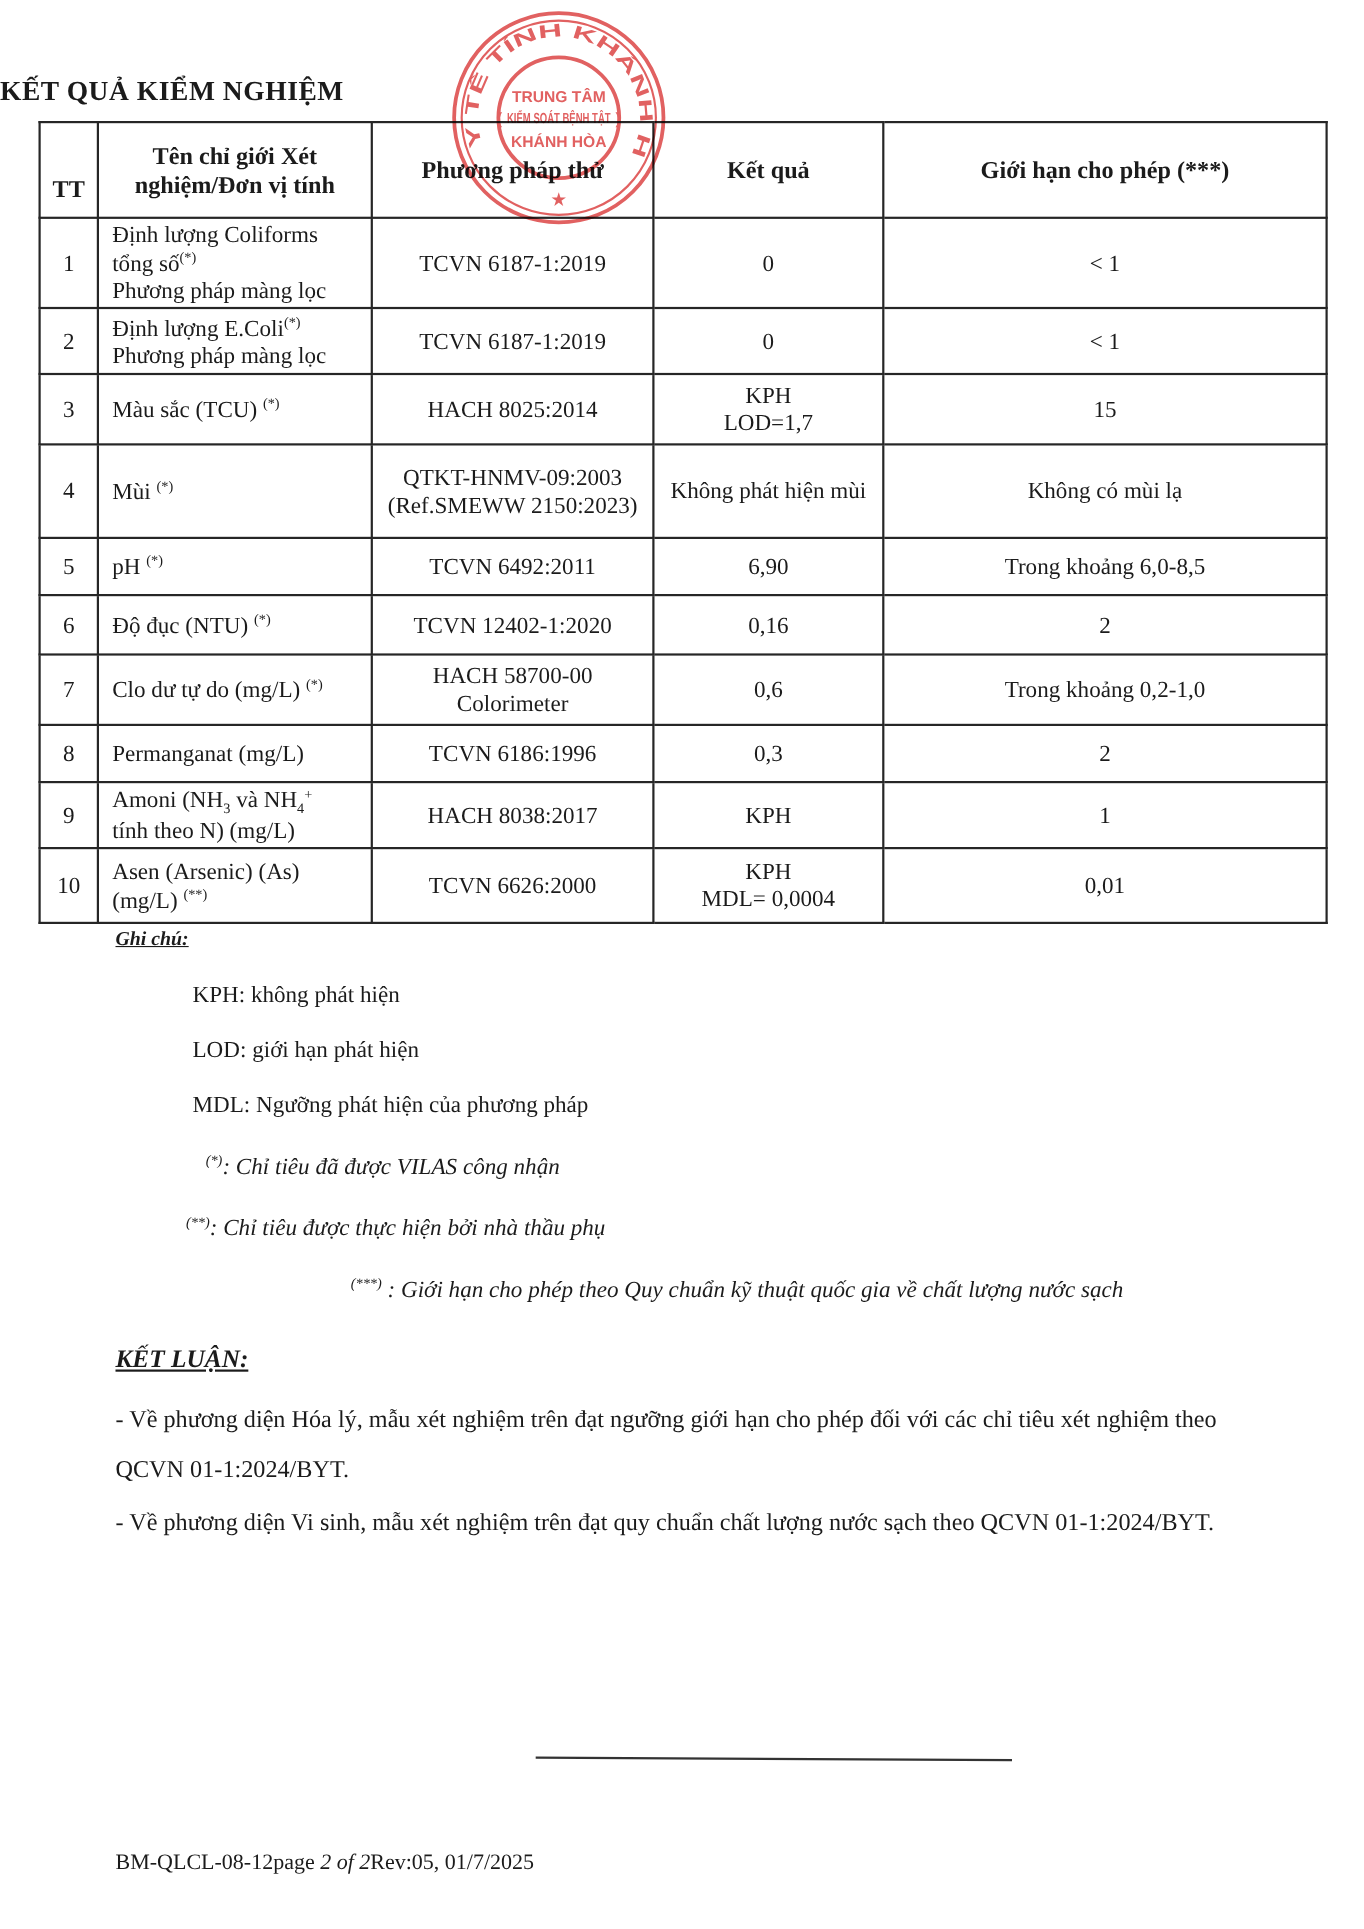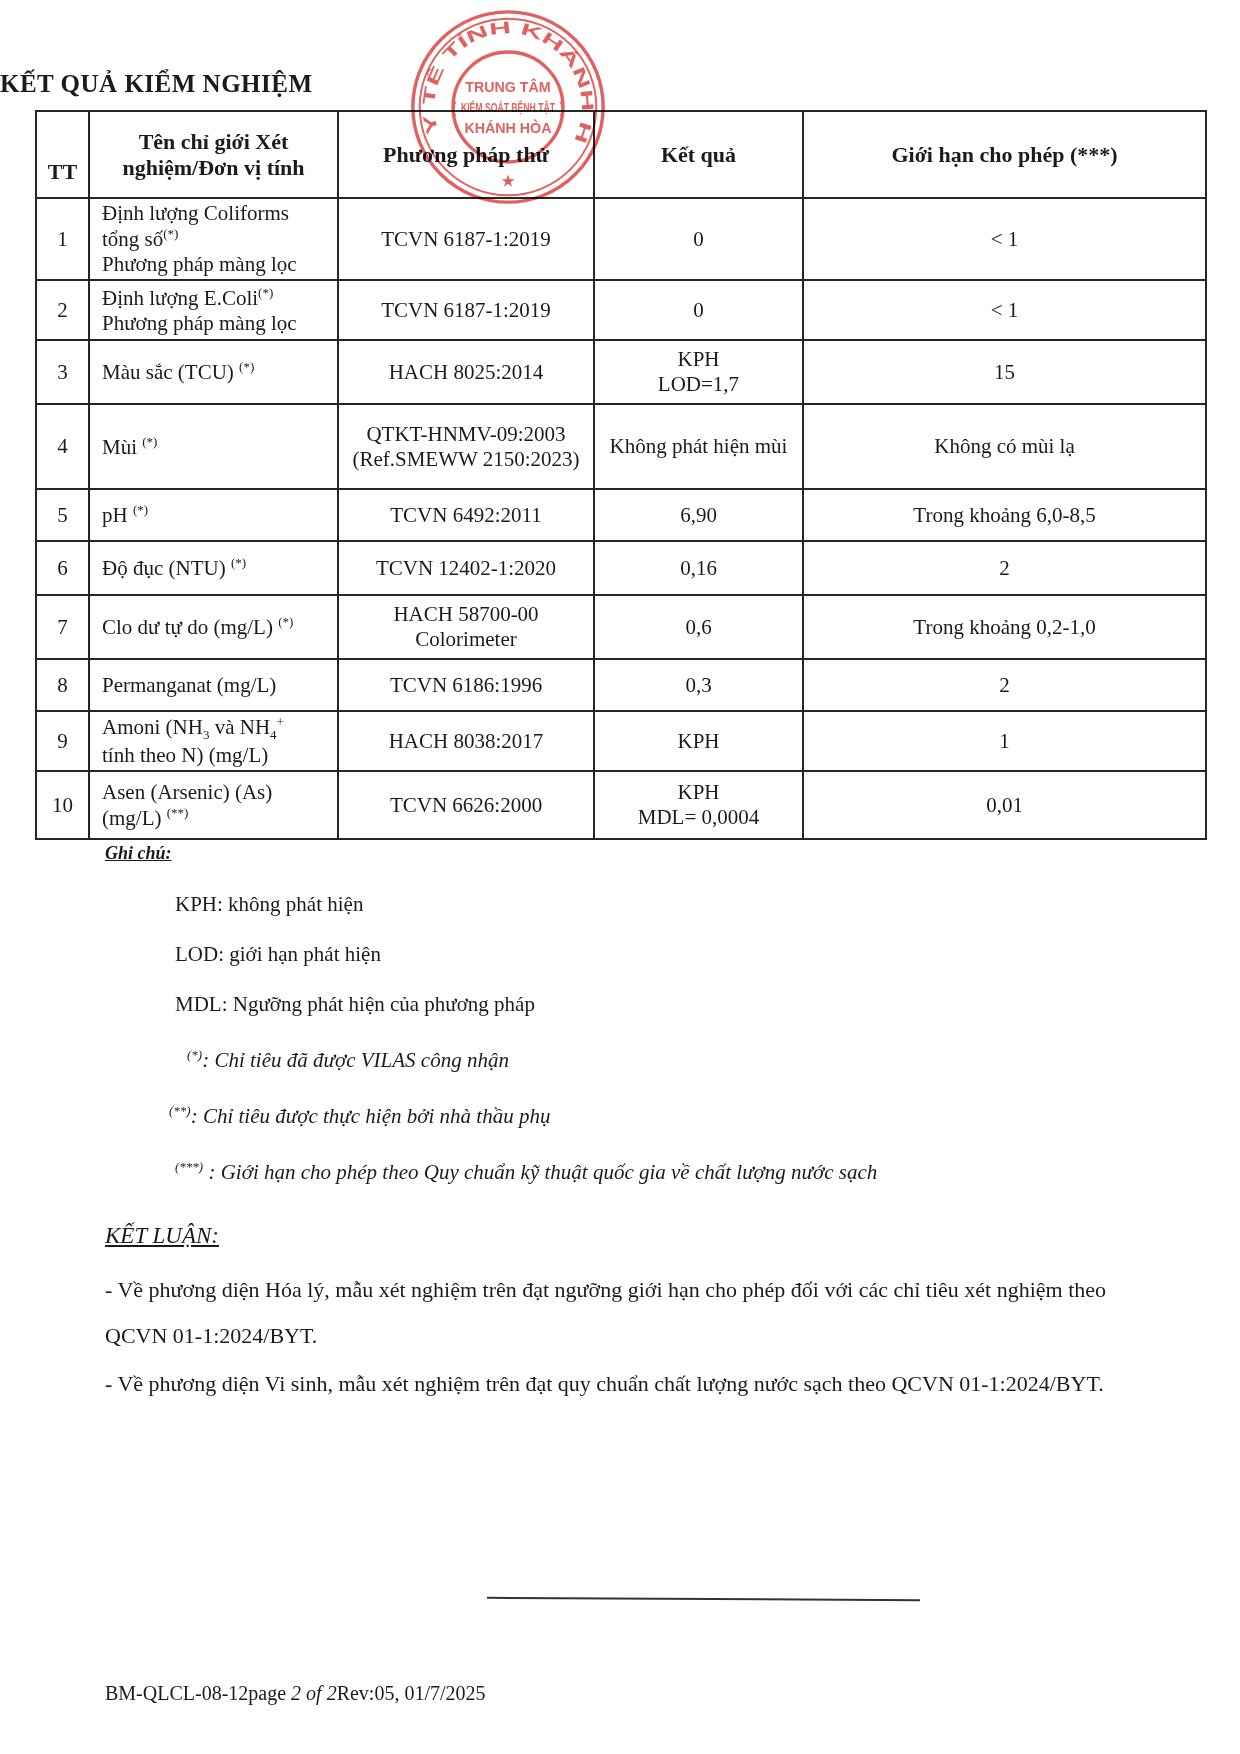--- a/index.html
+++ b/index.html
@@ -28,26 +28,26 @@
   sup{font-size:13px;}
   sub{font-size:13px;}
   th.tt-h{vertical-align:bottom;padding-bottom:12px;}
 
   
   .notes{position:absolute;left:105px;top:843px;width:1060px;font-size:21px;}
   .notes .heading{font-size:18px;font-weight:bold;font-style:italic;
                   text-decoration:underline;margin-bottom:24px;}
   .note-line{margin-bottom:18px;line-height:32px;padding-left:70px;}
   .star-line{font-style:italic;margin-bottom:17px;line-height:33px;}
-  .ind1{padding-left:82px;} .ind2{padding-left:64px;} .ind3{padding-left:70px;}
+  .ind1{padding-left:82px;} .ind2{padding-left:64px;} .ind3{padding-left:70px;text-align:center;}
   .qcvn{font-style:italic;line-height:33px;padding-left:0;}
 
   
   .conclusion{position:absolute;left:105px;top:1223px;width:1040px;font-size:22px;}
-  .conclusion .heading{font-size:23px;font-weight:normal;font-style:italic;
+  .conclusion .heading{font-size:23px;font-weight:bold;font-style:italic;
                        text-decoration:underline;margin-bottom:18px;}
   .conclusion p{margin:0 0 2px 0;line-height:46px;}
   .b{font-weight:normal;}
 
   
   .sig-line{position:absolute;left:487px;top:1598px;width:433px;height:0;
             border-top:2px solid #333;transform:rotate(.3deg);}
 
   
   .footer{position:absolute;left:105px;top:1682px;width:1045px;display:flex;

